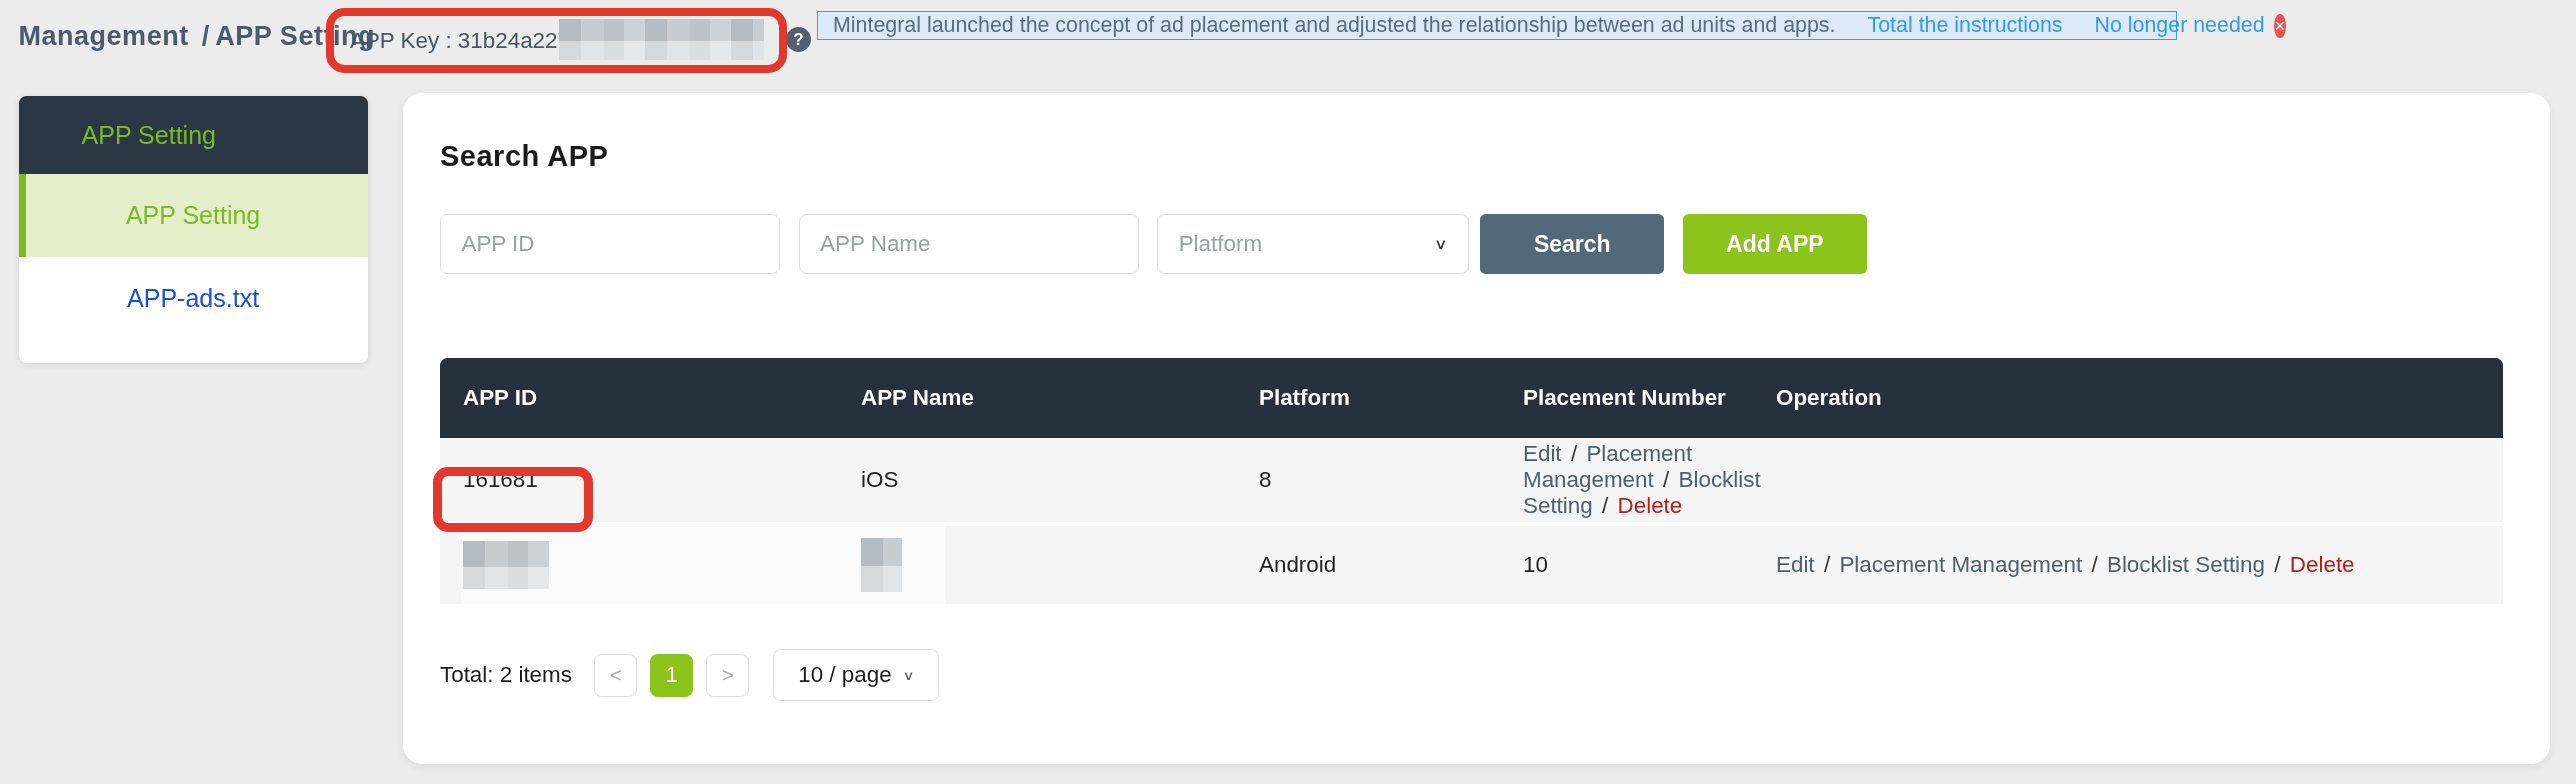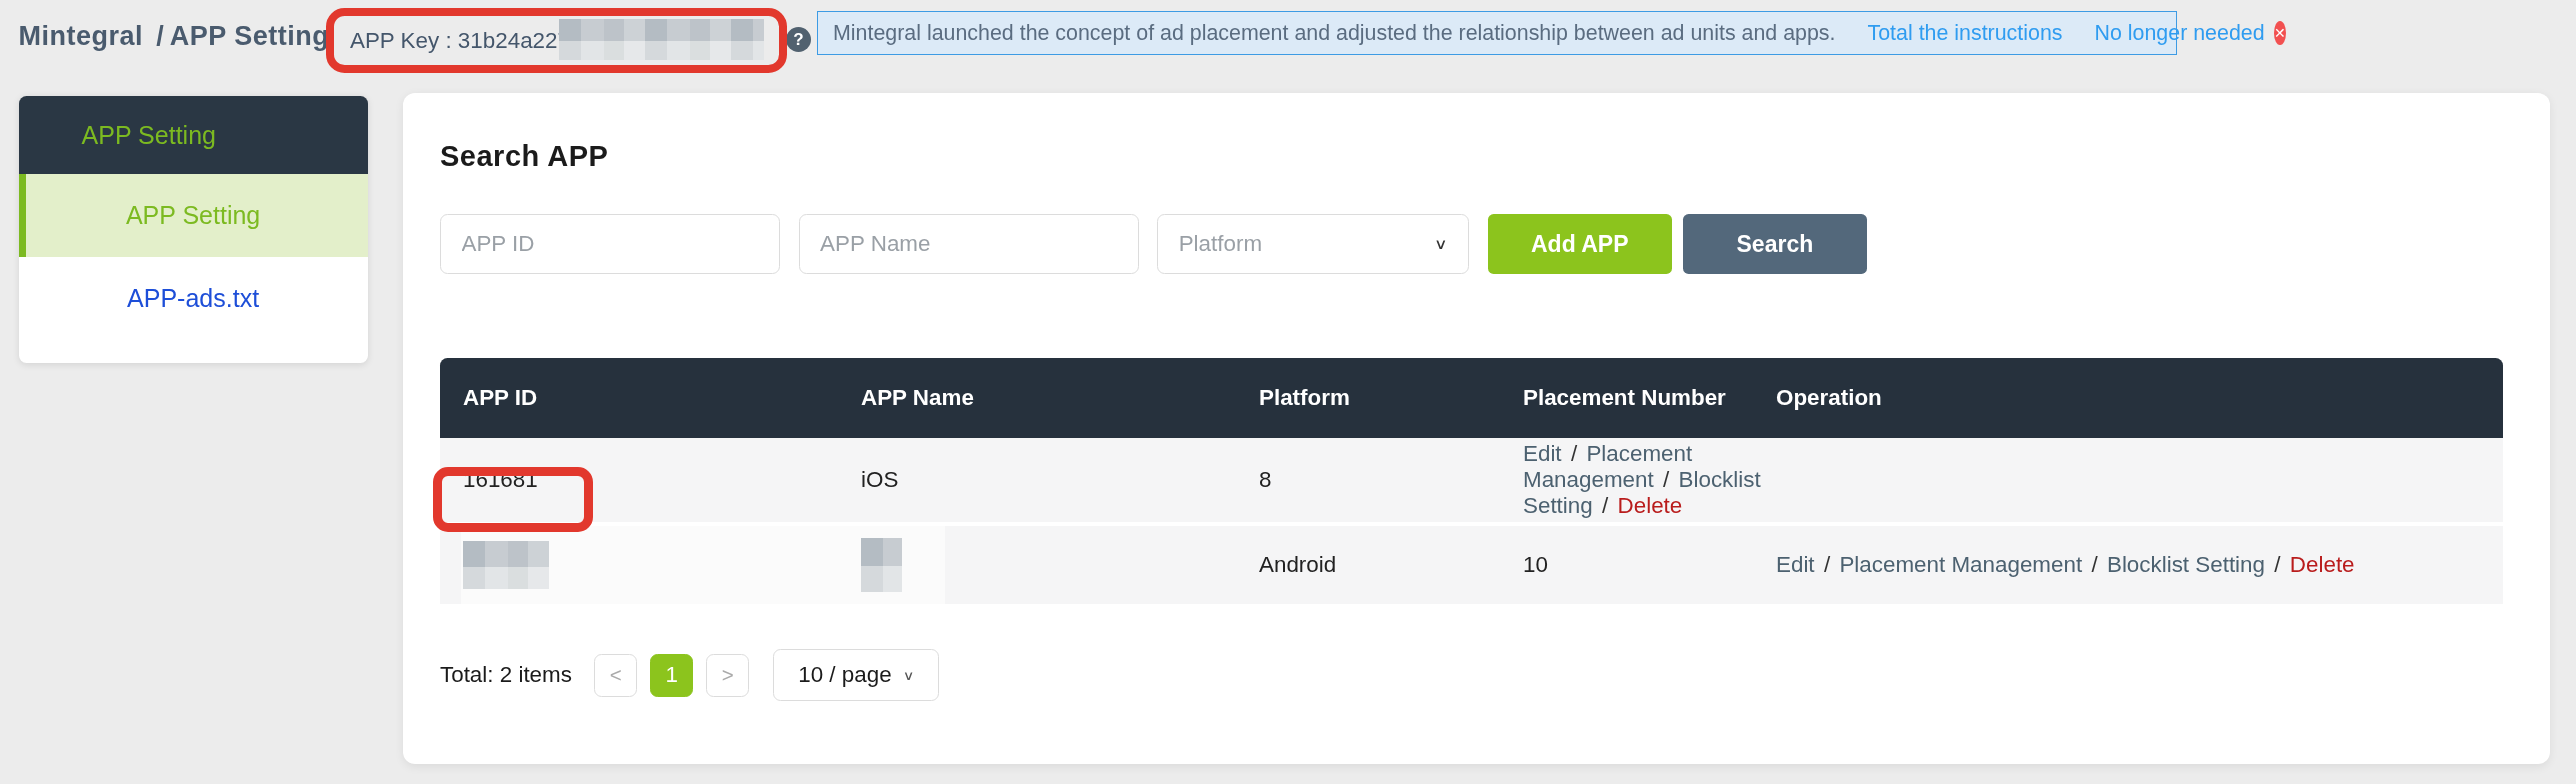--- a/index.html
+++ b/index.html
@@ -36,21 +36,21 @@
   .help-icon {
     position: absolute; left: 786px; top: 27px;
     width: 25px; height: 25px; border-radius: 50%;
     background: #51616f; color: #ffffff;
     font-size: 17px; font-weight: bold;
     display: flex; align-items: center; justify-content: center;
   }
 
   .banner {
     position: absolute; left: 817px; top: 11.2px;
-    width: 1360px; height: 44px;
+    width: 1360px; height: 29px;
     background: #dceaf7; border: 1.9px solid #3d9be4;
     display: flex; align-items: center;
     padding: 0 13px 0 15px;
     white-space: nowrap;
   }
   .banner-msg { font-size: 21.4px; color: #5a6c80; }
   .banner-link { font-size: 21.4px; color: #2f9cf0; cursor: pointer; margin-left: 32px; }
   .banner-close {
     margin-left: 9.3px;
     width: 24px; height: 24px; border-radius: 50%;
@@ -85,21 +85,21 @@
   }
   .sidebar-item.active .active-bar {
     position: absolute; left: 0; top: 0; bottom: 0;
     width: 7.5px; background: #7cba21;
   }
 
   
   .main-card {
     position: absolute; left: 403px; top: 93px;
     width: 2147px; height: 671px;
-    background: #ffffff; border-radius: 12px;
+    background: #ffffff; border-radius: 19px;
     box-shadow: 0 2.8px 9.3px rgba(0,0,0,0.07);
     padding: 47px 47px 17px 37px;
   }
   .page-title {
     font-size: 29px; font-weight: bold; color: #1b1b1b;
     letter-spacing: 0.5px;
   }
 
   .search-form {
     margin-top: 41px;
@@ -206,21 +206,21 @@
   }
   .annotation-appkey { left: 326px; top: 7.5px; width: 461px; height: 65px; }
   .annotation-appid { left: 433px; top: 467px; width: 160px; height: 65px; border-radius: 15px; border-width: 9.3px; }
 </style>
 </head>
 <body>
 
 <div class="stage">
 
   <div class="breadcrumb">
-    <span>Mintegral</span><span class="sep">/</span><span>APP Setting</span>
+    <span>Management</span><span class="sep">/</span><span>APP Setting</span>
   </div>
 
   <div class="appkey-text">APP Key : 31b24a227f0b2b</div>
   <div class="blur-block" style="left:559px; top:18.6px; width:205px; height:41px;">
     <div class="blur-strip px-a" style="height:22.4px;"></div>
     <div class="blur-strip px-b" style="height:18.6px;"></div>
   </div>
 
   <div class="help-icon">
     <span>?</span>
@@ -252,22 +252,22 @@
 
     <h1 class="page-title">Search APP</h1>
 
     <div class="search-form">
       <input class="text-input" type="text" placeholder="APP ID" style="">
       <input class="text-input" type="text" placeholder="APP Name" style="">
       <div class="select-box">
         <span>Platform</span>
         <span class="select-chevron">∨</span>
       </div>
+      <button class="btn btn-search">Search</button>
       <button class="btn btn-add">Add APP</button>
-      <button class="btn btn-search">Search</button>
     </div>
 
     <div class="app-table">
       <div class="t-header">
         <div class="cell">APP ID</div>
         <div class="cell">APP Name</div>
         <div class="cell">Platform</div>
         <div class="cell">Placement Number</div>
         <div class="cell">Operation</div>
       </div>

